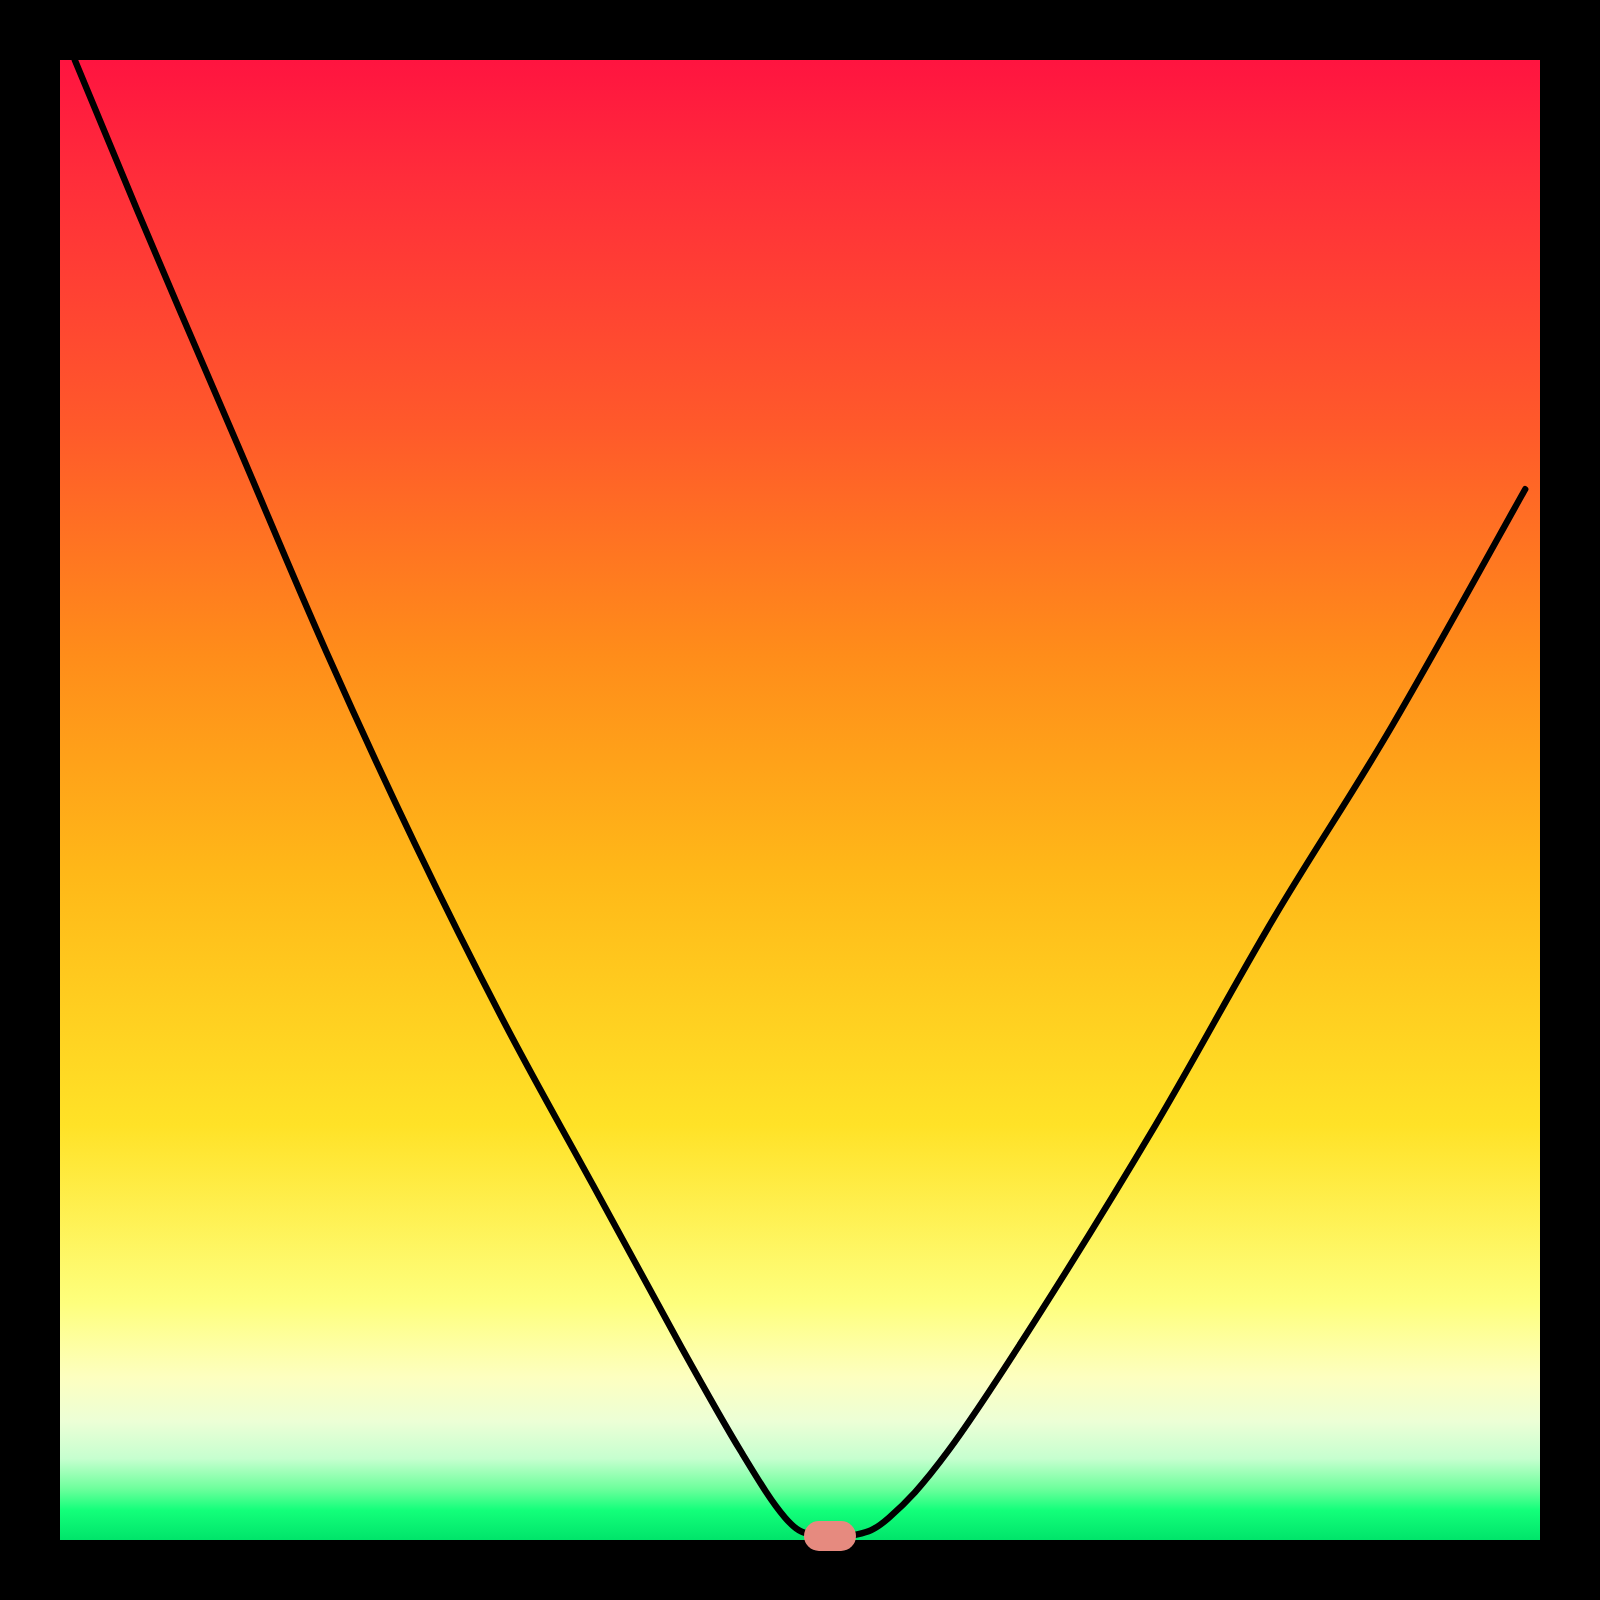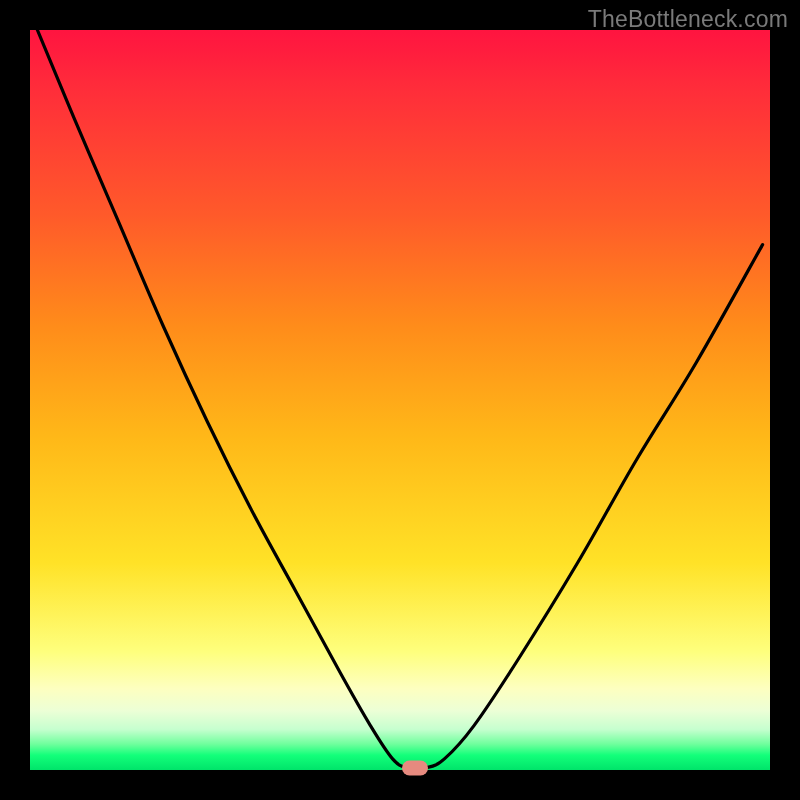--- a/index.html
+++ b/index.html
@@ -73,21 +73,20 @@
     border-radius: 8px;
     background: #e68a7f;
     transform: translate(-50%, -50%);
   }
 </style>
 </head>
 <body>
 
 <div class="frame">
 
-  <div class="watermark">TheBottleneck.com</div>
 
   <div class="plot-area">
 
     <svg class="curve-svg" viewBox="0 0 740 740" preserveAspectRatio="none">
       <path id="curve-path" class="curve-path" d="M 7.40 0.00 C 14.06 15.98, 29.75 54.17, 44.40 88.80 C 59.05 123.43, 72.82 155.10, 88.80 192.40 C 104.78 229.70, 117.22 260.04, 133.20 296.00 C 149.18 331.96, 161.62 358.90, 177.60 392.20 C 193.58 425.50, 206.02 450.36, 222.00 481.00 C 237.98 511.64, 250.42 533.10, 266.40 562.40 C 282.38 591.70, 297.48 619.82, 310.80 643.80 C 324.12 667.78, 331.08 680.28, 340.40 695.60 C 349.72 710.92, 355.94 721.31, 362.60 728.90 C 369.26 736.49, 371.41 736.18, 377.40 737.78 C 383.39 739.38, 389.24 739.38, 395.90 737.78 C 402.56 736.18, 405.74 736.49, 414.40 728.90 C 423.06 721.31, 430.68 713.58, 444.00 695.60 C 457.32 677.62, 469.75 658.30, 488.40 629.00 C 507.05 599.70, 526.29 568.76, 547.60 532.80 C 568.91 496.84, 585.49 465.16, 606.80 429.20 C 628.11 393.24, 643.36 371.63, 666.00 333.00 C 688.64 294.37, 720.61 235.91, 732.60 214.60"></path>
     </svg>
 
     <div id="min-marker" class="min-marker" style="left: 384.8px; top: 737.78px;"></div>
 
   </div>

